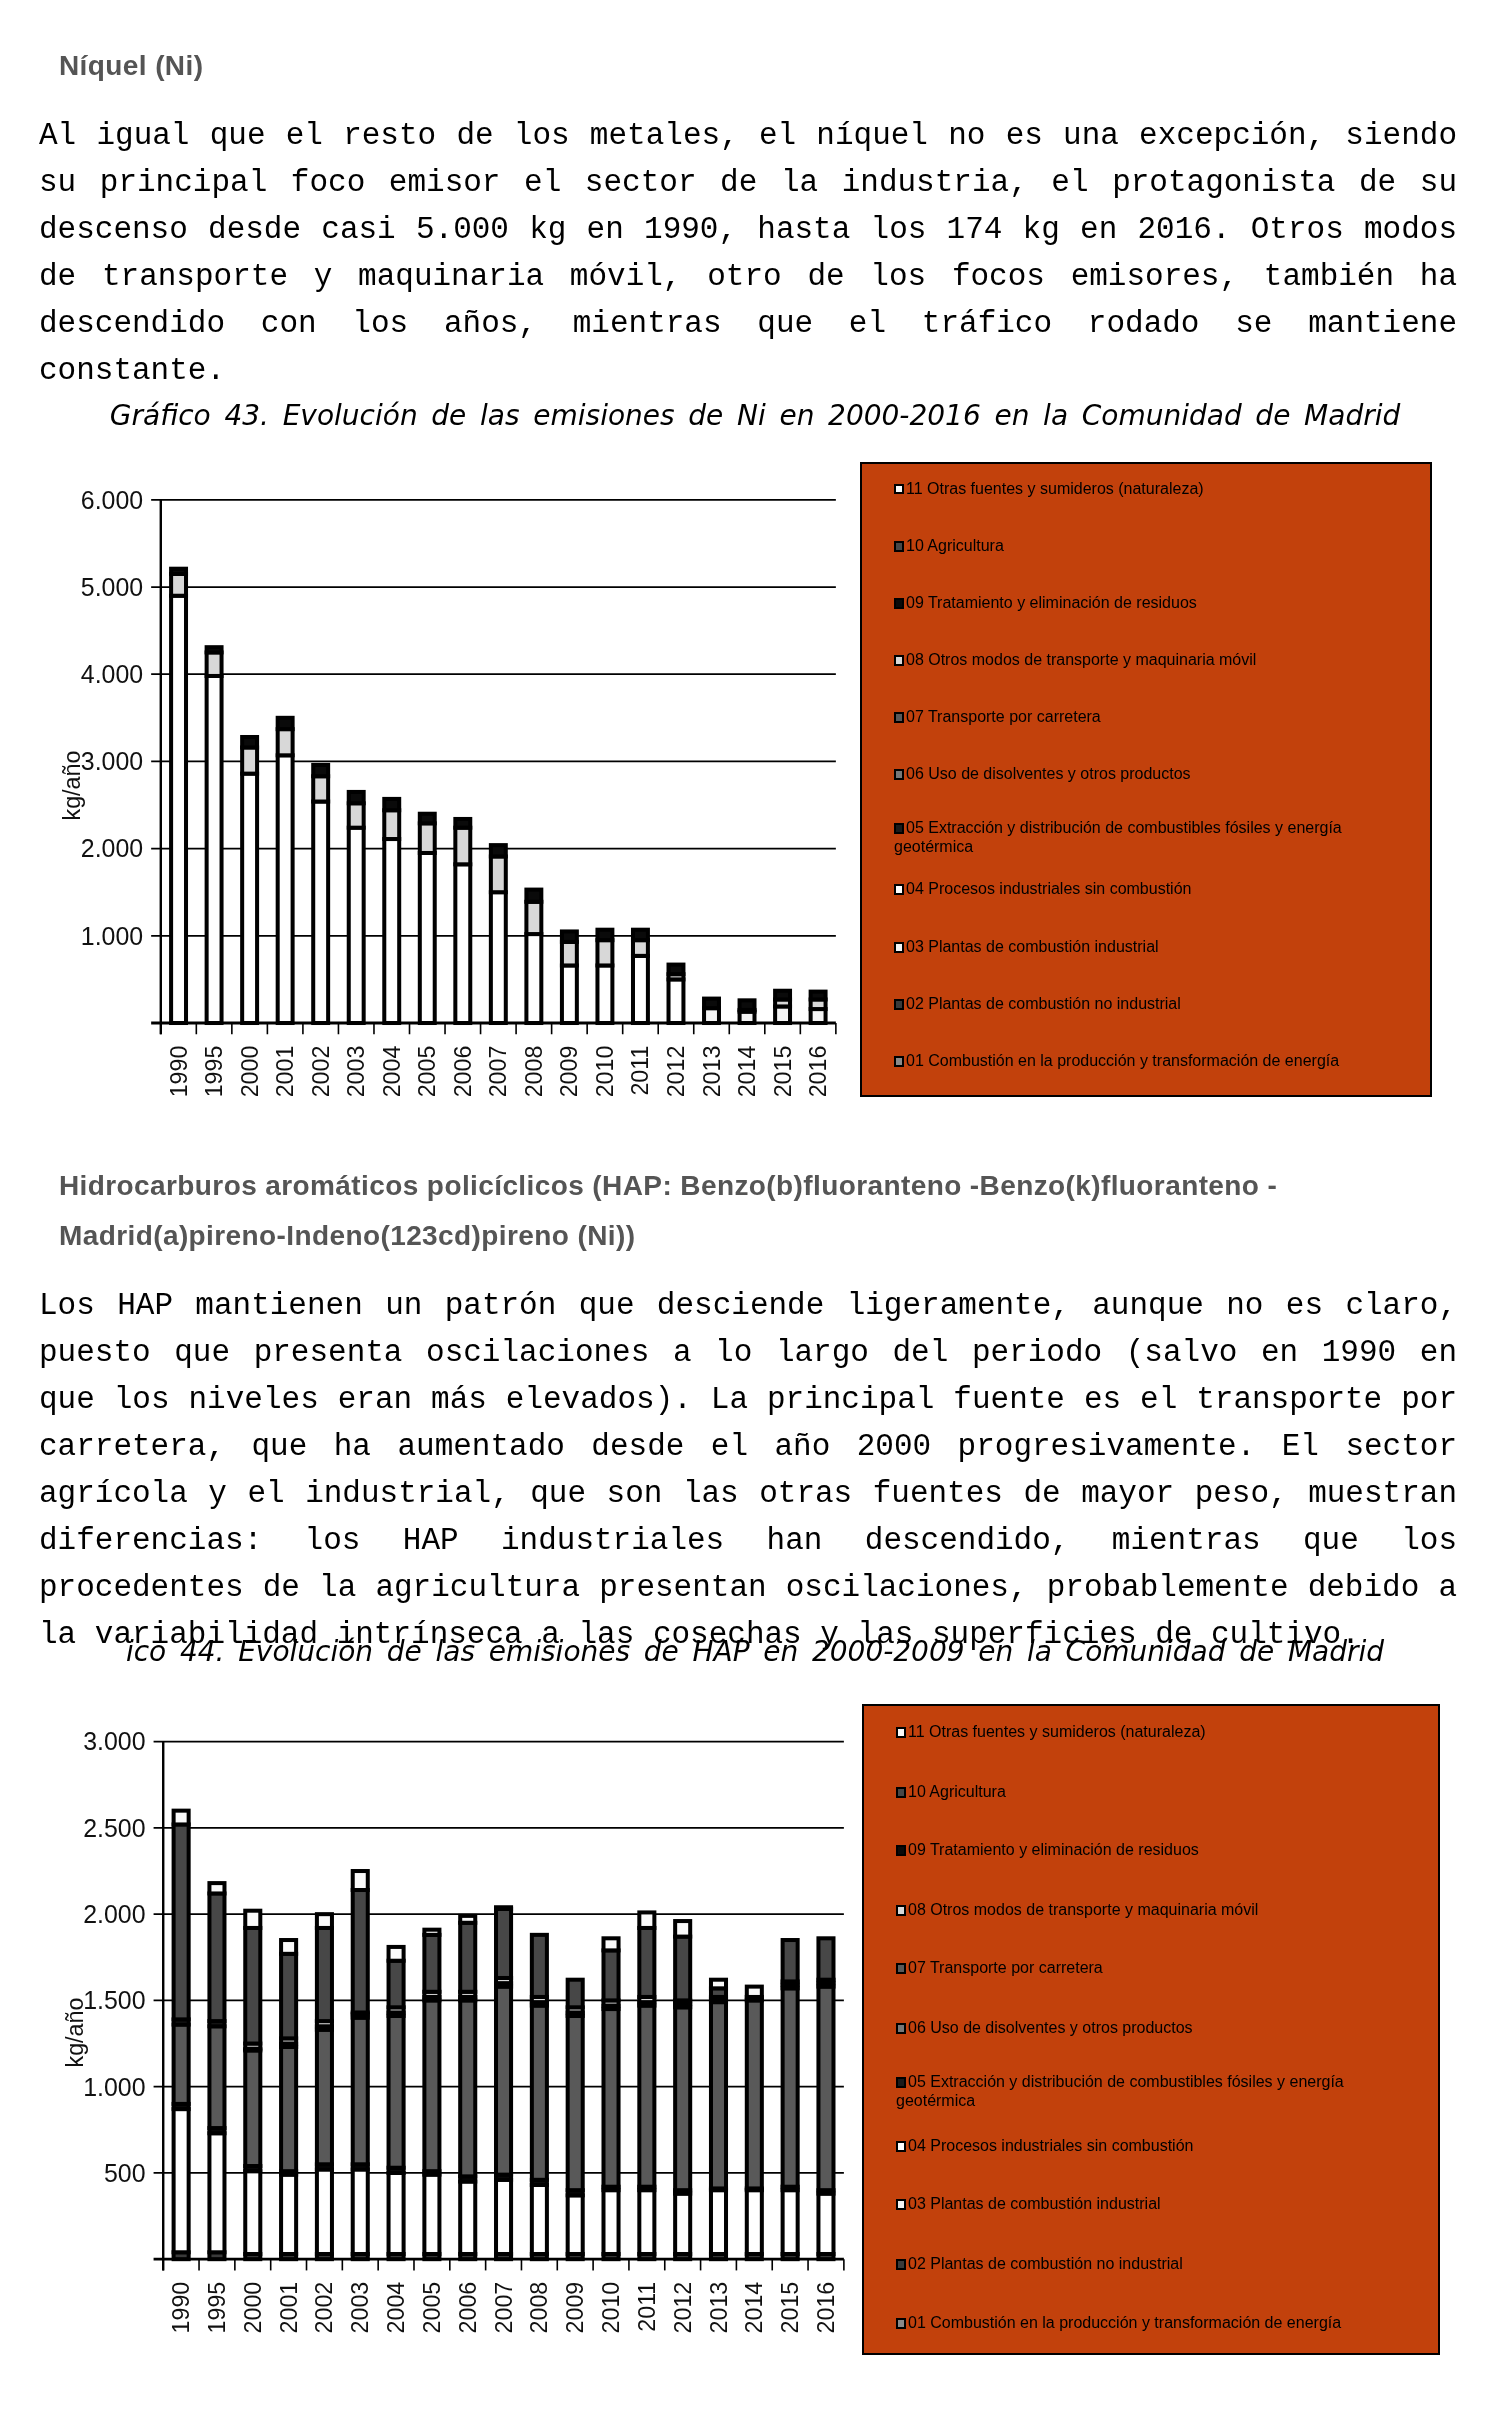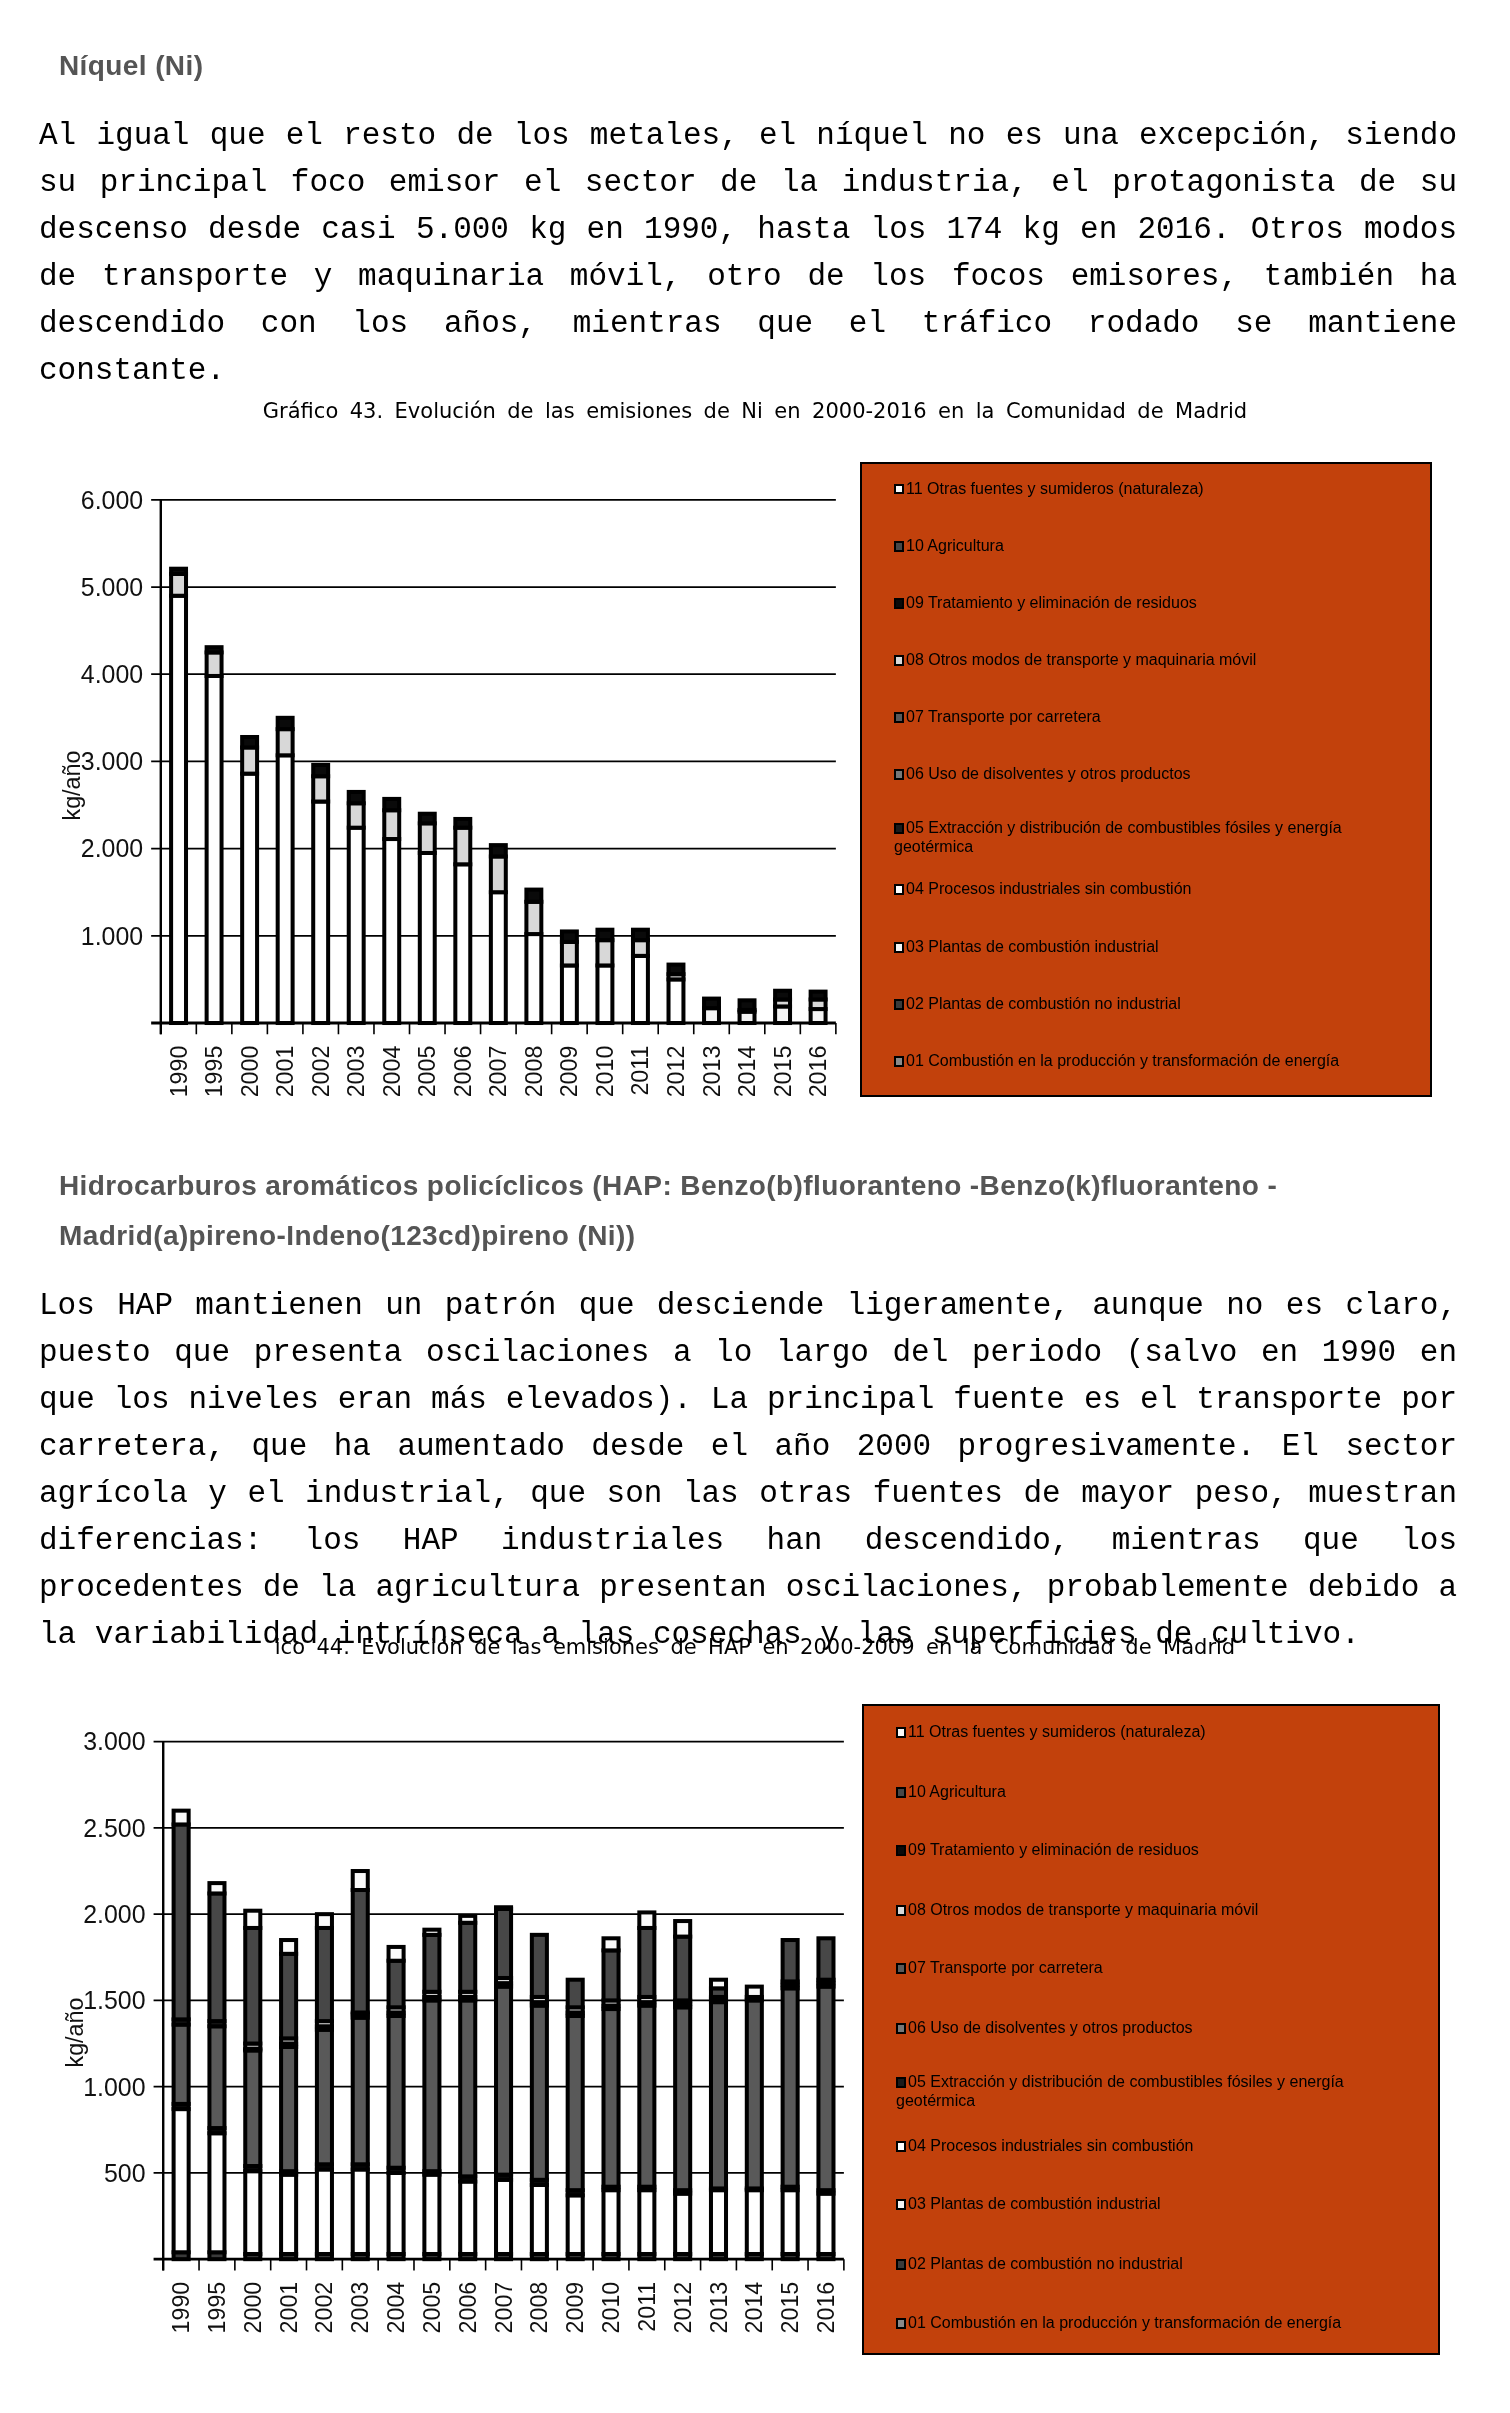--- a/index.html
+++ b/index.html
@@ -1,21 +1,21 @@
 <!DOCTYPE html>
 <html style="font-size:13px"><head>
 <meta charset="utf-8">
 <style>
   html, body { margin:0; padding:0; background:#ffffff; }
   body { width:1510px; height:2413px; position:relative; overflow:hidden;
          font-family:"Liberation Sans", "DejaVu Sans", sans-serif; color:#000; }
   .heading { position:absolute; left:39px; font-size:28px; color:#555555; font-weight:bold; letter-spacing:0.4px;margin-left:20px; }
   .para { position:absolute; left:39px; width:1418px; font-size:31px; line-height:47px;
           text-align:justify; text-align-last:left; font-family:Liberation Mono, monospace; }
-  .caption { position:absolute; left:0; width:1510px; text-align:center; font-size:21px; 
+  .caption { position:absolute; left:0; width:1510px; text-align:center; font-size:28px; font-style:italic;
              font-family:"DejaVu Sans", sans-serif; word-spacing:4.8px; }
   .chart { position:absolute; }
   .legend { position:absolute; border:2.4px solid #000; background:#c2410c; box-sizing:border-box; }
   .legend-item { position:absolute; left:32px; right:16px; font-size:16px; line-height:19px; font-family:"Liberation Sans", sans-serif; }
   .legend-item .sw { display:inline-block; width:10.4px; height:10.4px; border:2px solid #000; box-sizing:border-box; vertical-align:-0.8px; margin-right:1.6px; }
   svg text { font-family:"Liberation Sans", sans-serif; }
 </style>
 </head>
 <body>
 

